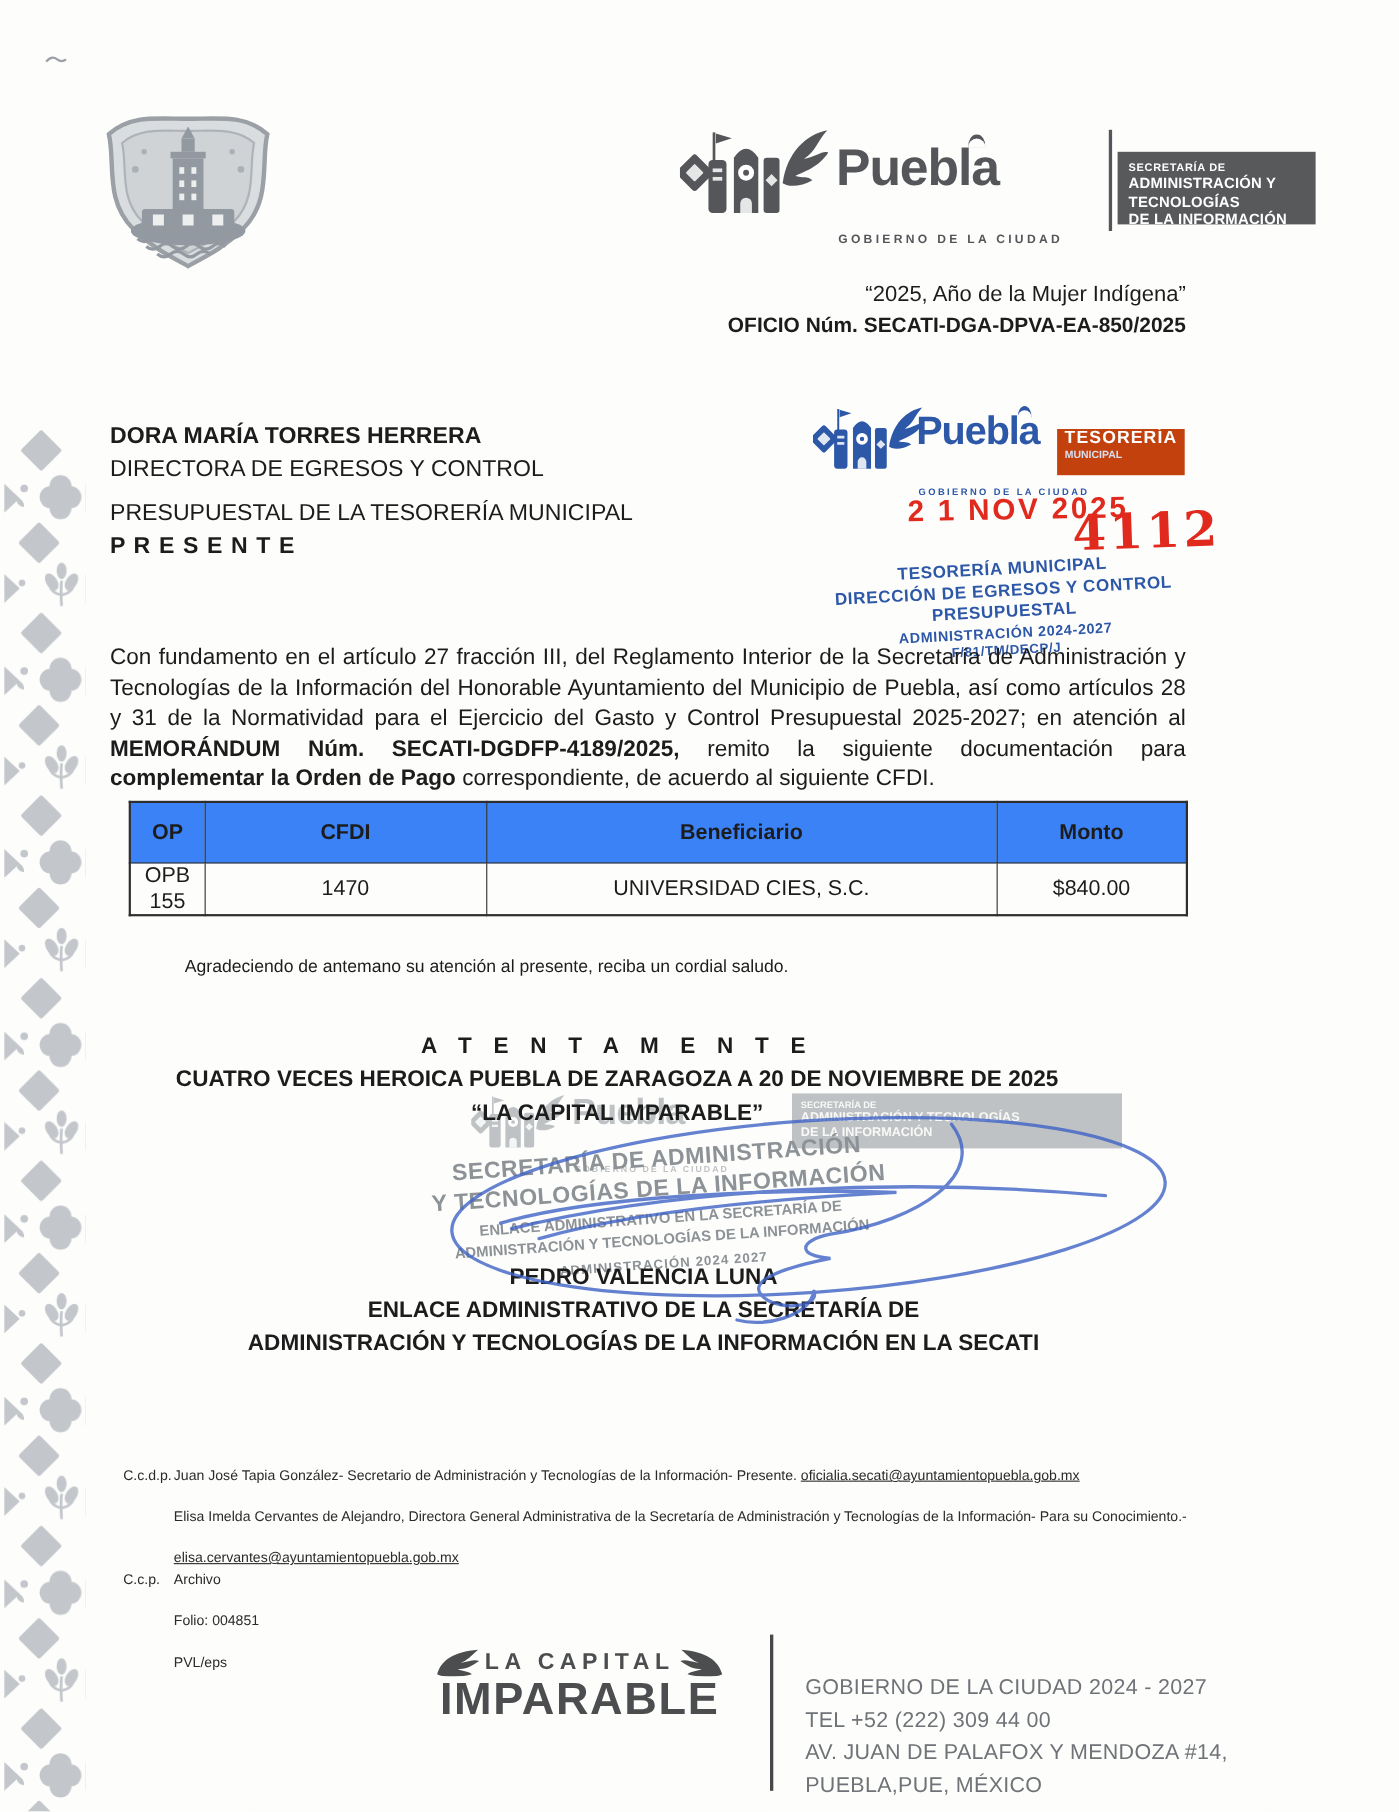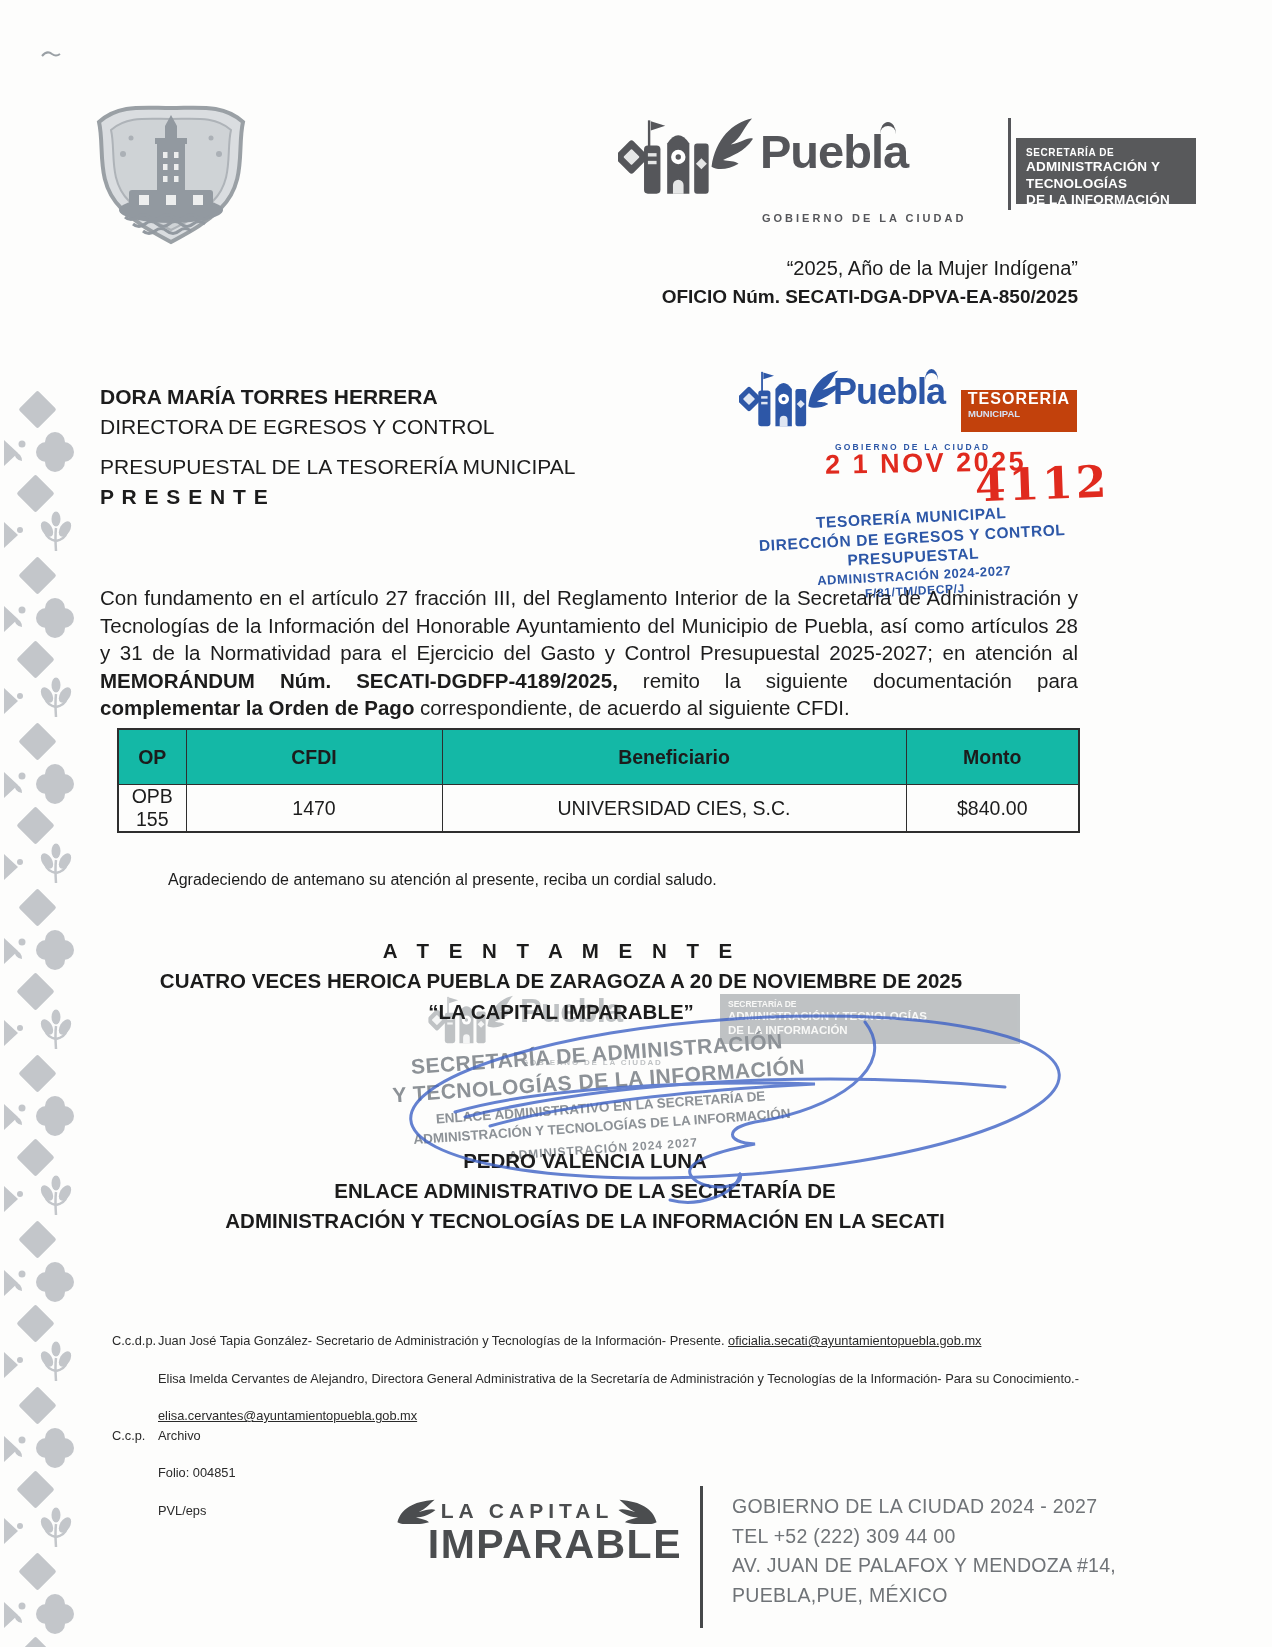--- a/index.html
+++ b/index.html
@@ -35,21 +35,21 @@
   .bstamp-lines .m{font-size:15.5px;line-height:19.5px;}
   .bstamp-lines .s1{font-size:13px;line-height:17px;}
   .bstamp-lines .s2{font-size:12px;line-height:15px;}
   
   .bodytext{font-size:20.5px;line-height:27.6px;text-align:justify;}
   .bodytext b{font-weight:bold;}
   
   table.optable{border-collapse:collapse;table-layout:fixed;font-size:19.5px;}
   table.optable th,table.optable td{border:1.5px solid #2e2e2e;text-align:center;padding:0;}
   table.optable{border:2.5px solid #2e2e2e;}
-  table.optable th{background:#14b8a6;font-weight:bold;height:54px;}
+  table.optable th{background:#3b82f6;font-weight:bold;height:54px;}
   table.optable td{height:46px;background:#fdfdfc;}
   
   .center-bold{text-align:center;font-weight:bold;font-size:20.5px;line-height:30.4px;}
   .ls-wide{letter-spacing:7px;}
   .ghost{opacity:.52;color:#878d92;}
   .ghost .brand{font-size:33px;}
   .ghost .brand-sub{font-size:8px;letter-spacing:1.8px;}
   .ghostbox{background:#878d92;color:#f5f5f3;box-sizing:border-box;padding:5px 8px;}
   .ghostbox .s{font-size:8.5px;font-weight:bold;line-height:11px;}
   .ghostbox .b{font-size:11.5px;font-weight:800;line-height:13.5px;}
@@ -57,26 +57,26 @@
   .ovalstamp .big{font-size:21px;font-weight:800;letter-spacing:.5px;line-height:27px;}
   .ovalstamp .sm{font-size:13.5px;font-weight:bold;line-height:19px;}
   .ovalstamp .xs{font-size:12px;font-weight:bold;line-height:20px;letter-spacing:1px;}
   
   .cc{font-size:12.8px;line-height:17.6px;color:#2a2a2a;}
   .cc .row{display:flex;}
   .cc .lbl{width:46px;flex:none;}
   .cc .ind{padding-left:46px;margin-top:20px;}
   .cc u{text-decoration:underline;}
   
-  .cap-logo{color:#4b4d4f;text-align:right;}
+  .cap-logo{color:#4b4d4f;text-align:center;}
   .cap-row{display:flex;align-items:center;justify-content:center;gap:4px;}
   .cap-top{font-size:21px;font-weight:800;letter-spacing:5px;}
   .cap-bottom{font-size:41px;font-weight:800;letter-spacing:1.5px;line-height:1;}
   .fdivider{background:#46484a;}
-  .faddress{font-size:19.5px;line-height:29.6px;color:#6f7377;letter-spacing:.3px;}
+  .faddress{font-size:19.5px;line-height:29.6px;color:#6f7377;letter-spacing:.3px;margin-top:28px;}
 </style>
 </head>
 <body>
 
 <svg width="0" height="0" style="position:absolute">
   <defs>
     <symbol id="puebla-icons" viewBox="0 0 140 92">
       <g fill="currentColor">
         <g transform="rotate(45 14 46)">
             <rect x="1" y="33" width="26" height="26" rx="3"></rect>

